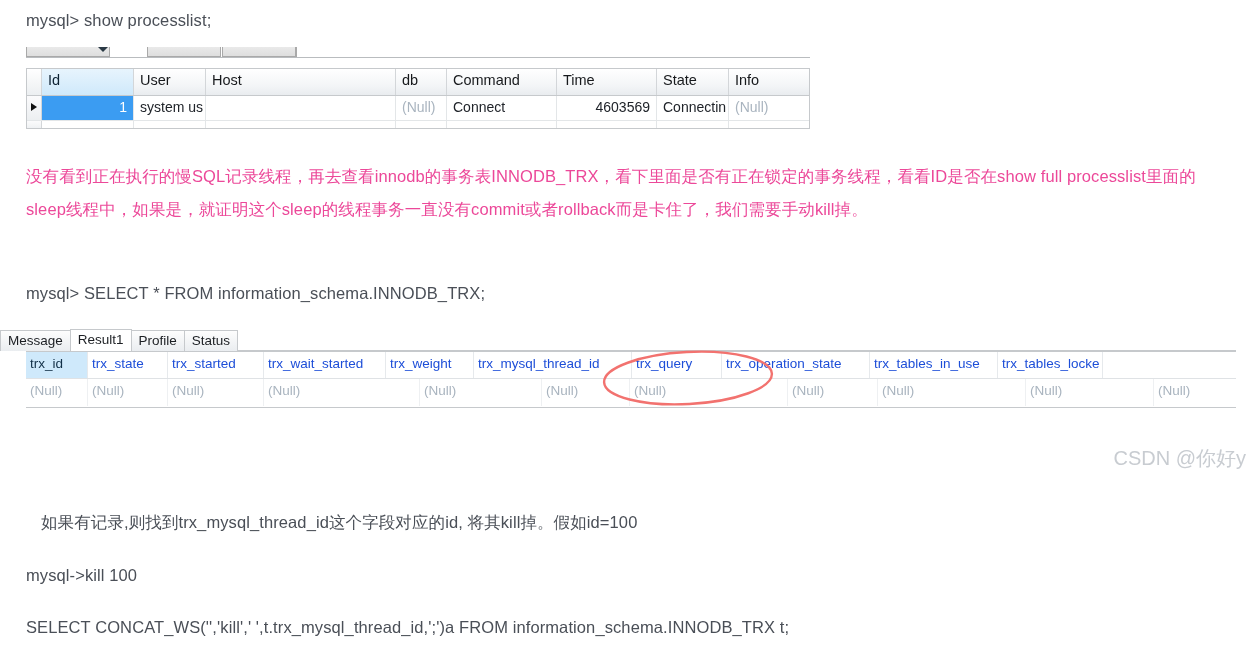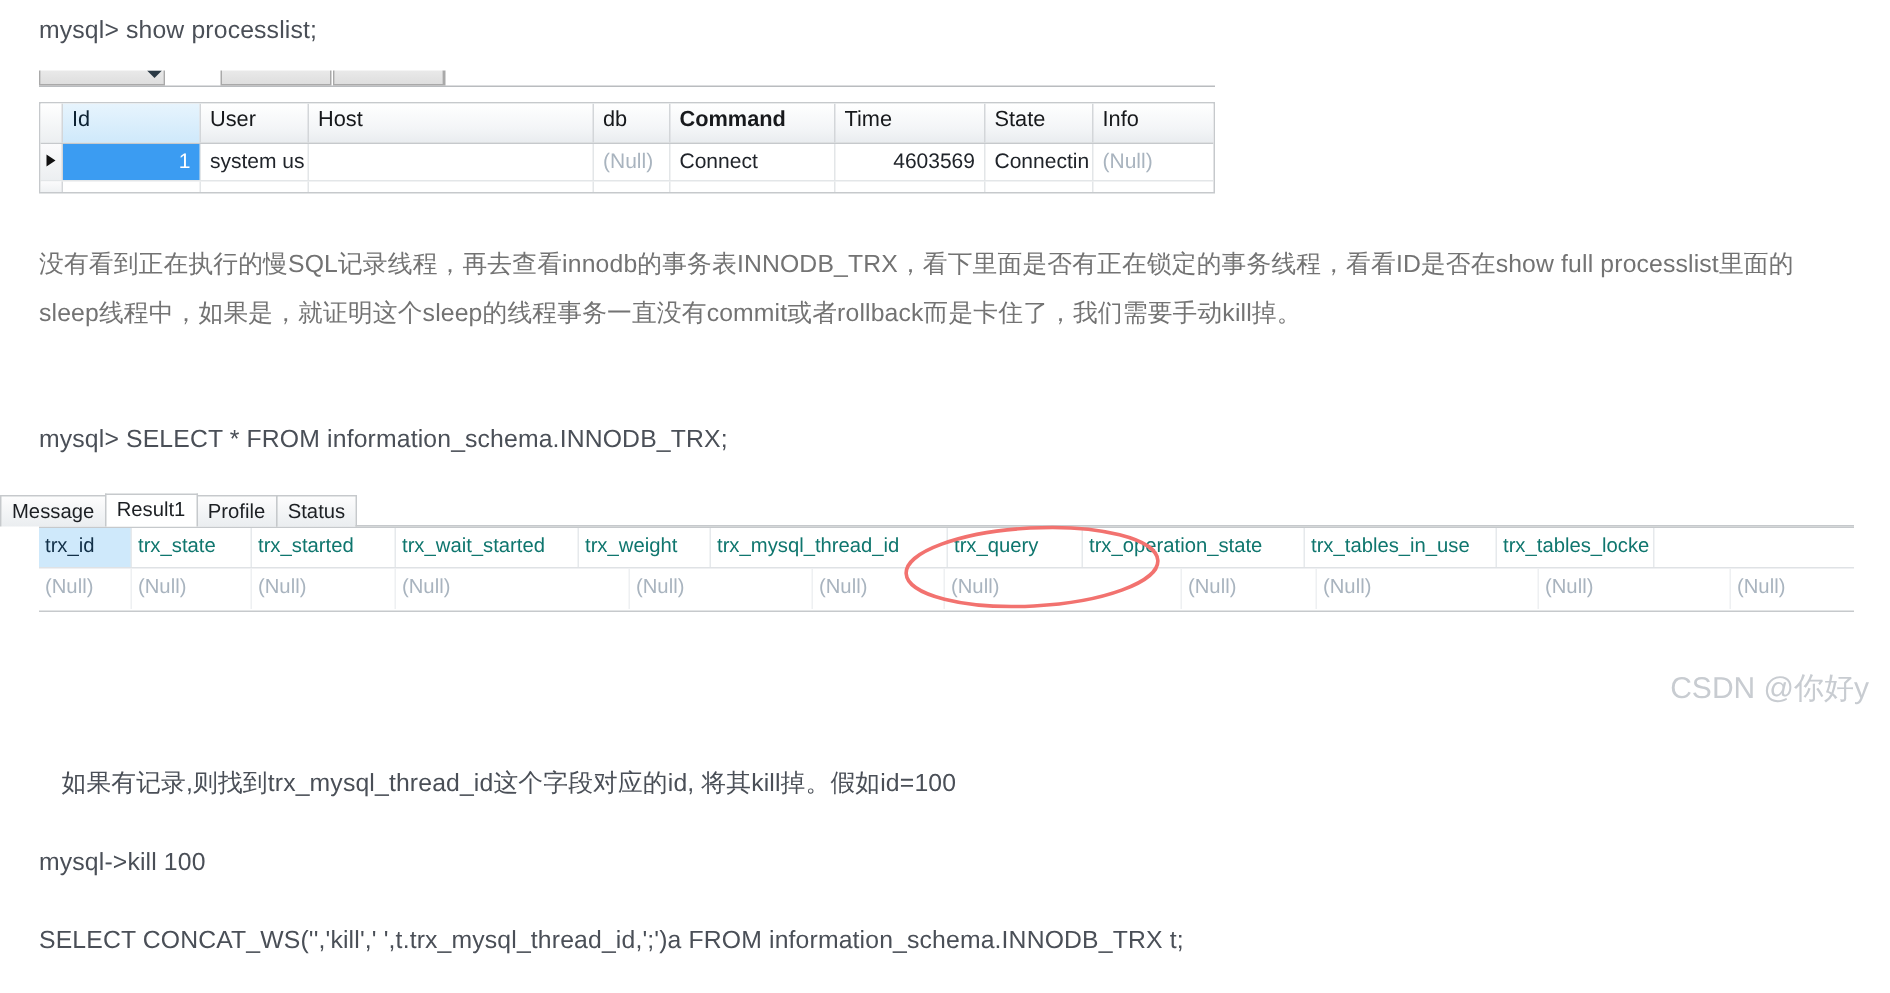--- a/index.html
+++ b/index.html
@@ -19,21 +19,21 @@
     font-size:16.5px;
     line-height:33px;
     color:#4a4f57;
     white-space:nowrap;
     letter-spacing:.1px;
   }
   .para{
     position:absolute;
     font-size:16.5px;
     line-height:33px;
-    color:#737373;
+    color:#ec4899;
     letter-spacing:.1px;
   }
 
   
   .grid{
     position:absolute;
     background:#ffffff;
     border:1px solid #c6c9cc;
     box-sizing:border-box;
     overflow:hidden;
@@ -151,21 +151,21 @@
   }
   .tabs .tab.clip{
     margin-left:-26px;
   }
   .tabs .filler{flex:1;height:21px;border-bottom:1px solid #c6c9cc;}
 
   #t2{position:absolute;left:0;top:22px;width:1210px;height:56px;border:none;border-bottom:1px solid #c6c9cc;}
   #t2 .hdr{height:27px;background:#ffffff;border-bottom:1px solid #dfe2e5;}
   #t2 .hdr .cell{
     font-size:13.5px;
-    color:#0f766e;
+    color:#1d4ed8;
     padding-top:4px;padding-left:4px;
     border-right:1px solid #e6e9ec;
   }
   #t2 .hdr .cell.hl{background:#cfe9fb;color:#123048;}
   #t2 .row{height:27px;border-bottom:none;}
   #t2 .row .cell{font-size:13.5px;padding-left:4px;border-right:1px solid #eef0f2;}
 
   
   .annot{position:absolute;left:598px;top:344px;width:200px;height:70px;pointer-events:none;}
 
@@ -192,21 +192,21 @@
     <div class="sep" style="left:270px;"></div>
   </div>
 
   <div class="grid" id="t1">
     <div class="hdr">
       <div class="corner"></div>
       <div class="cell hl" style="width:92px;flex:0 0 92px;">Id</div>
       <div class="cell" style="width:72px;flex:0 0 72px;">User</div>
       <div class="cell" style="width:190px;flex:0 0 190px;">Host</div>
       <div class="cell" style="width:51px;flex:0 0 51px;">db</div>
-      <div class="cell" style="width:110px;flex:0 0 110px;font-weight:bold;">Command</div>
+      <div class="cell" style="width:110px;flex:0 0 110px;">Command</div>
       <div class="cell" style="width:100px;flex:0 0 100px;">Time</div>
       <div class="cell" style="width:72px;flex:0 0 72px;">State</div>
       <div class="cell" style="width:82px;flex:0 0 82px;">Info</div>
     </div>
 
     <div class="row">
       <div class="rowmark arrow"></div>
       <div class="cell sel num" style="width:92px;flex:0 0 92px;">1</div>
       <div class="cell" style="width:72px;flex:0 0 72px;">system us</div>
       <div class="cell" style="width:190px;flex:0 0 190px;"></div>

